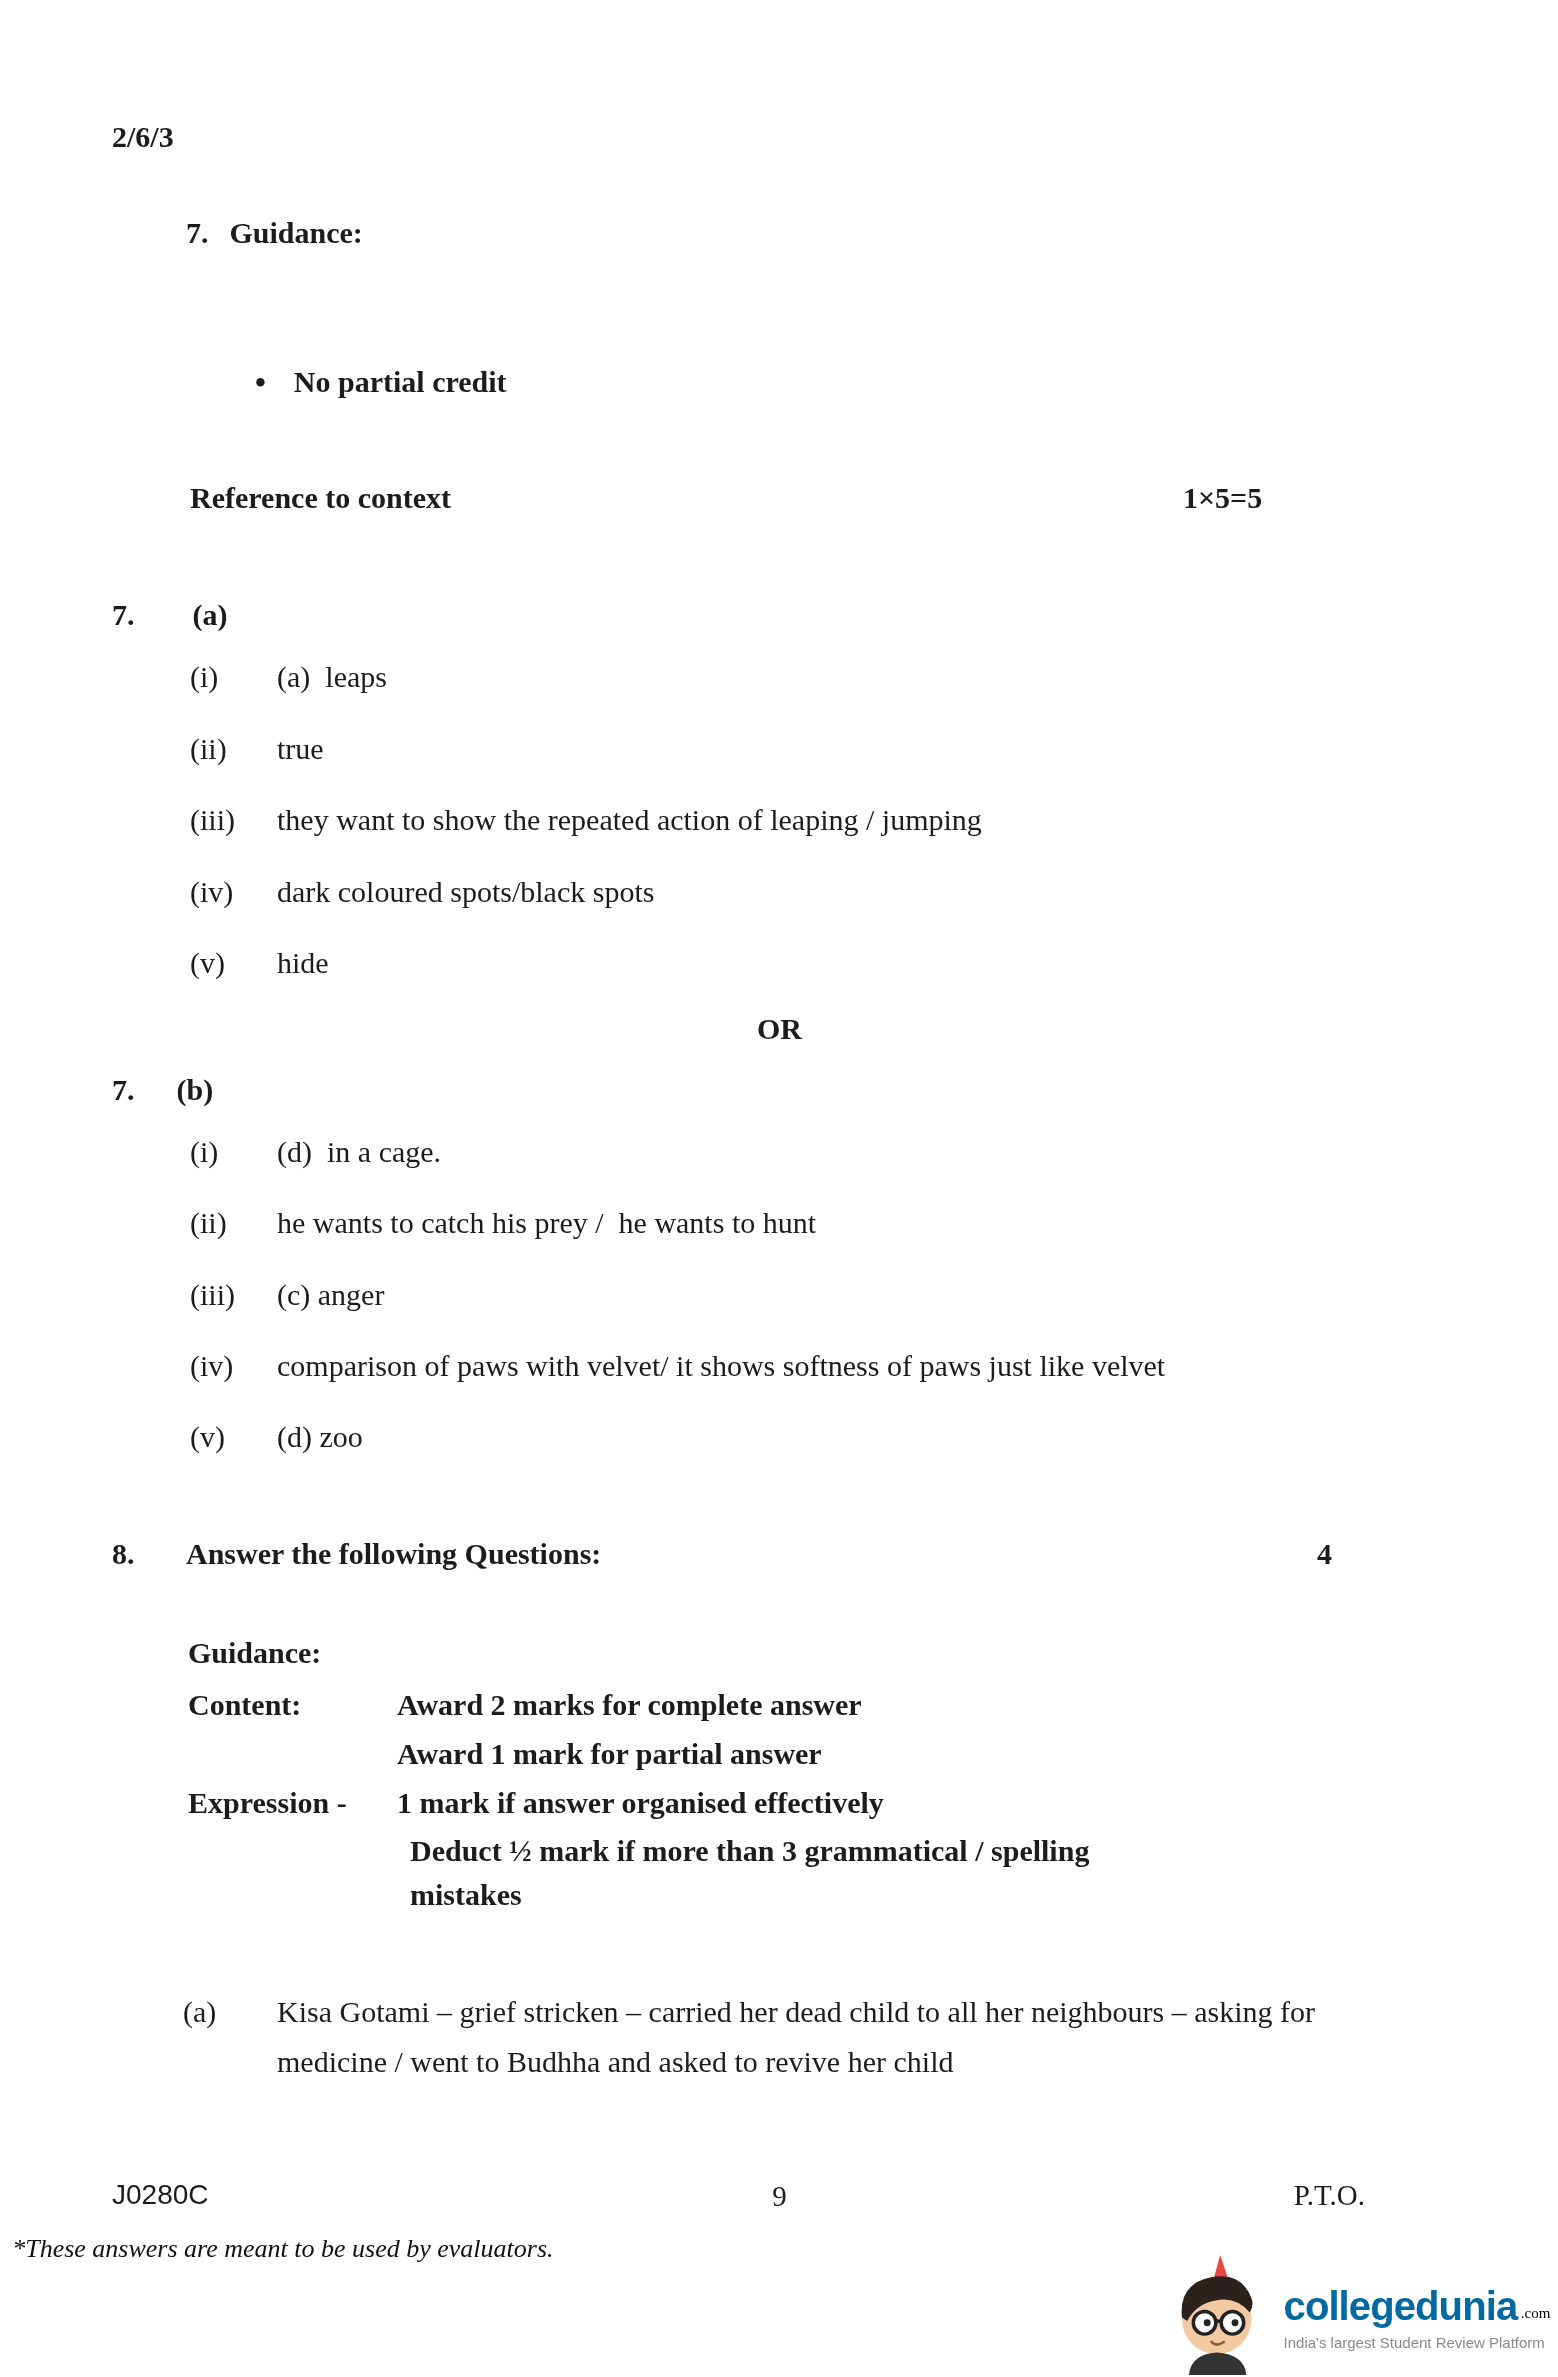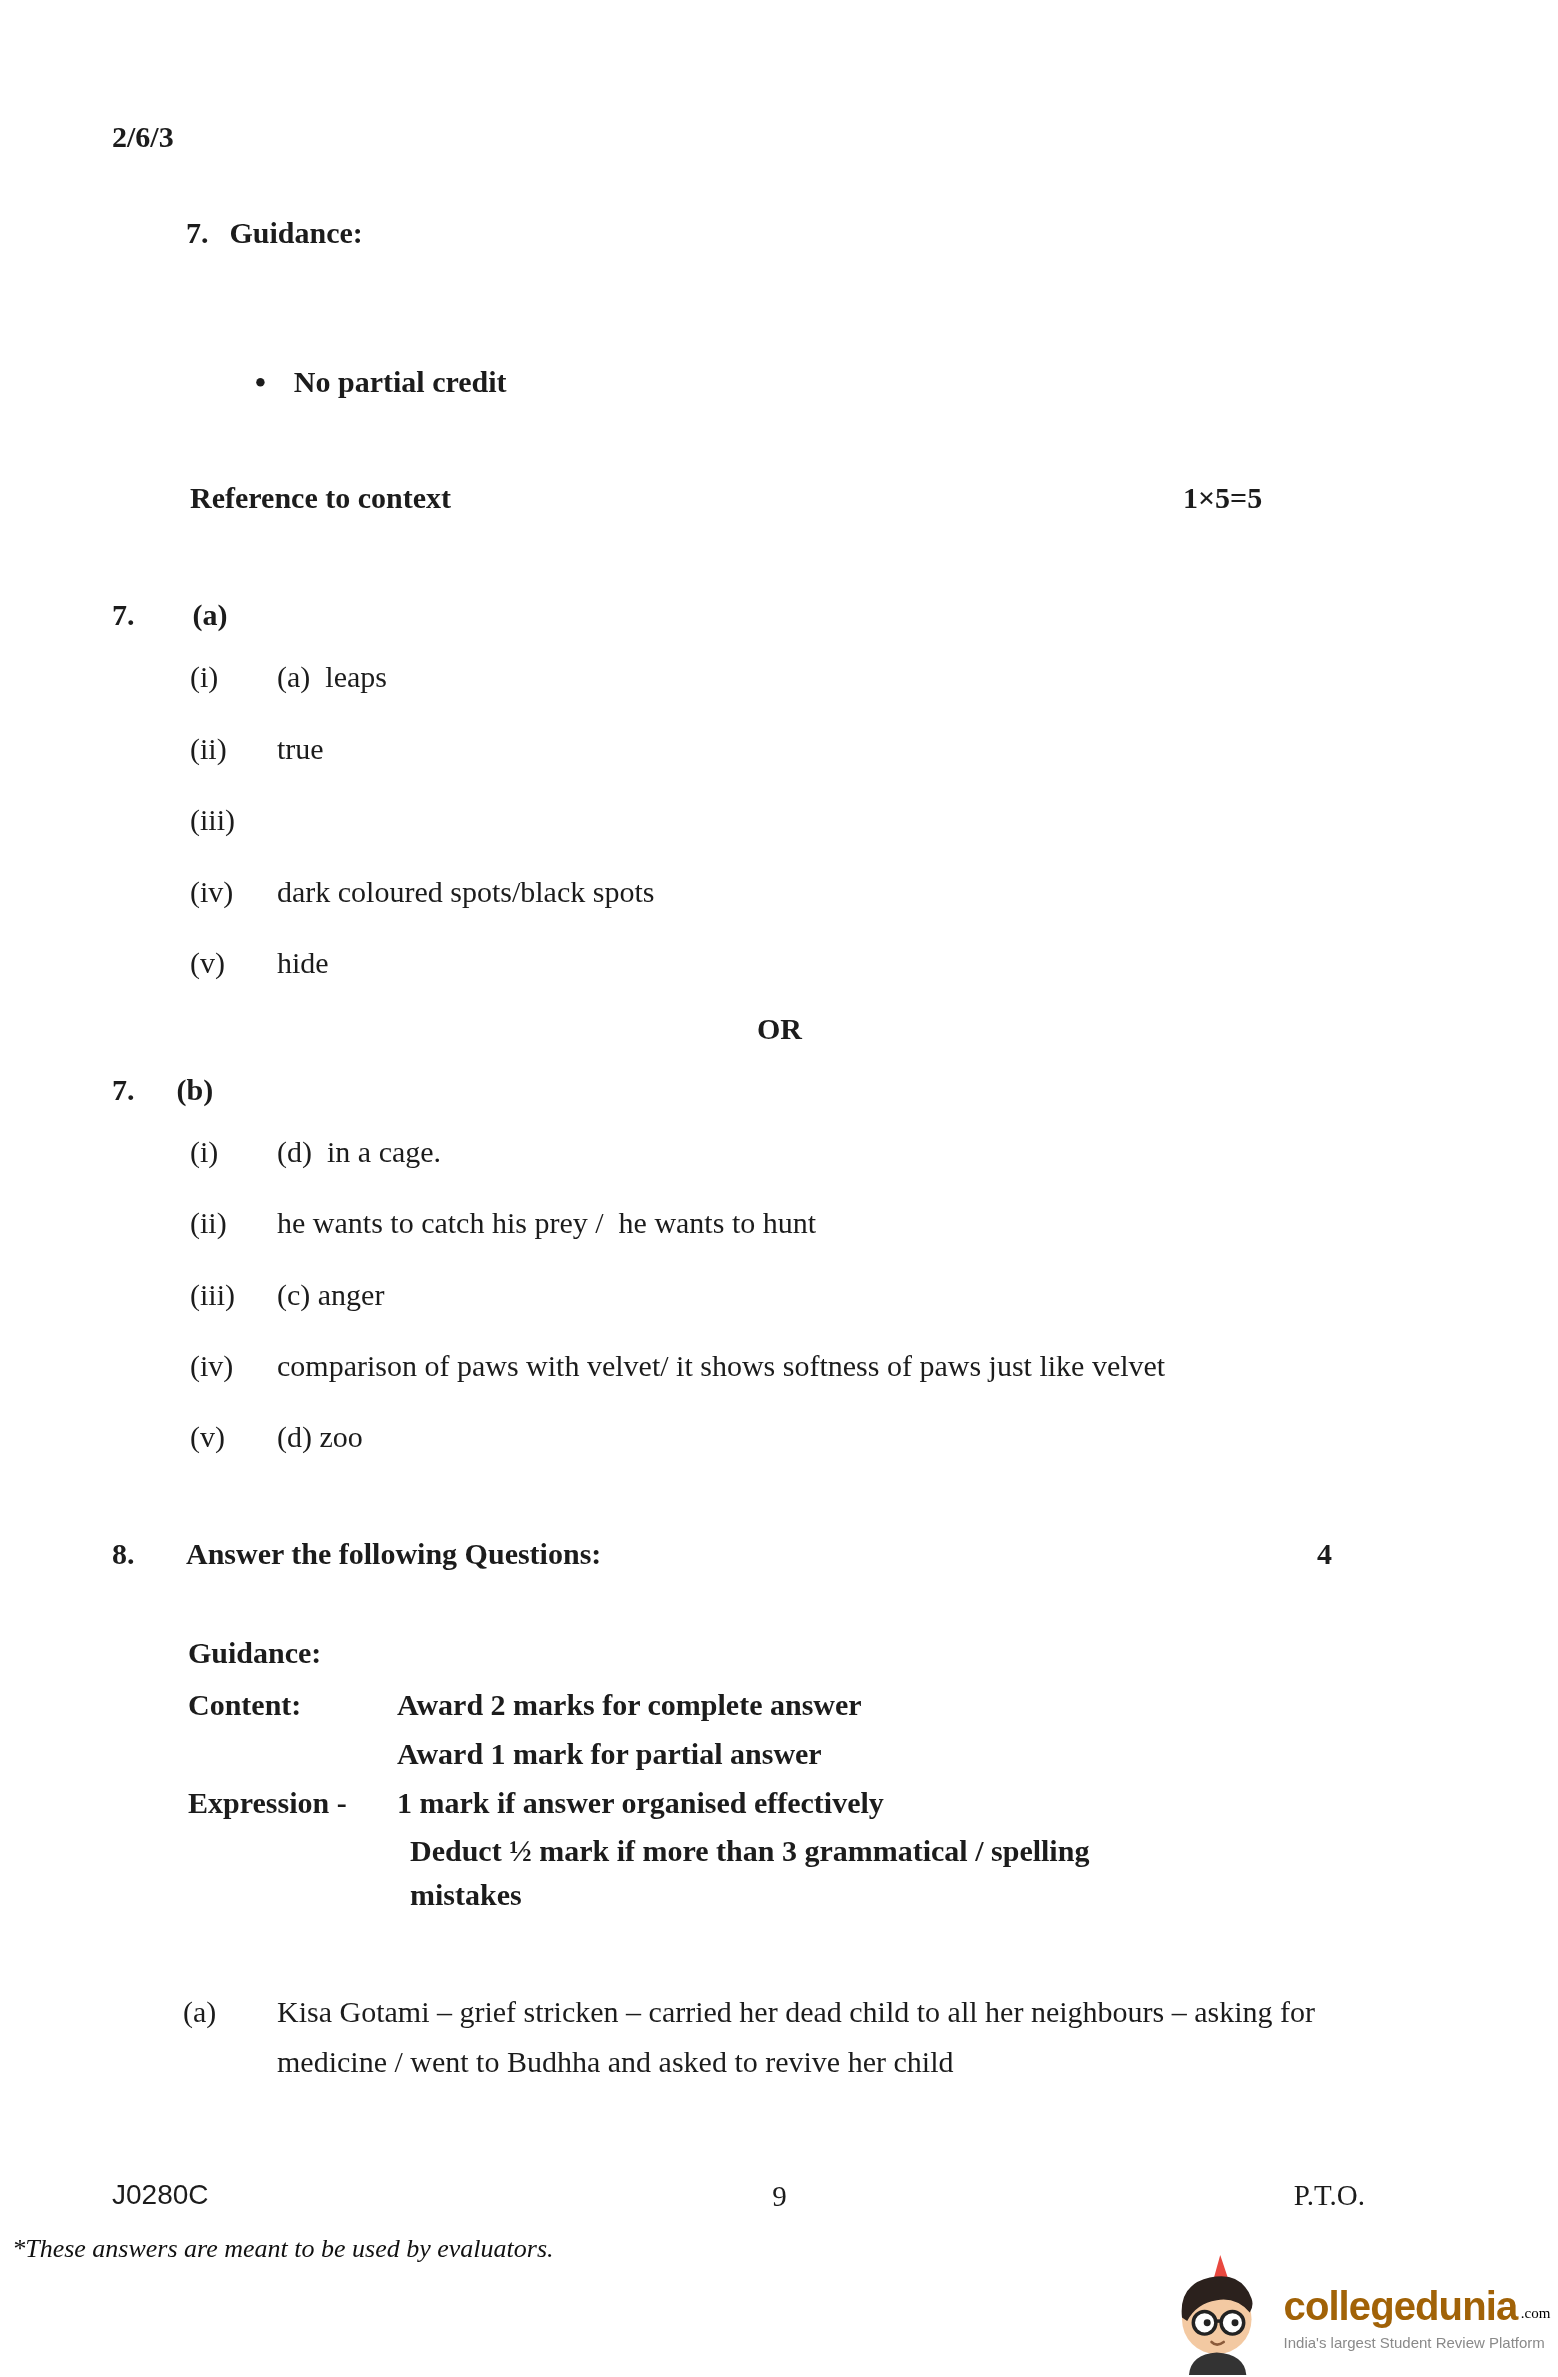--- a/index.html
+++ b/index.html
@@ -64,21 +64,21 @@
   .footer .fleft{position:absolute;left:112px;font-family:"Liberation Sans", sans-serif;font-size:28px;}
   .footer .fright{position:absolute;right:194px;font-size:29px;}
   .footer .fcenter{font-size:29px;}
 
   .eval-note{top:2234px;left:12.2px;font-family:Liberation Serif, serif;font-style:italic;font-size:26px;color:#111;}
 
   
   .logo{top:2255px;right:8.7px;display:flex;align-items:center;gap:12.2px;}
   .logo-text{display:flex;flex-direction:column;}
   .brand-line{display:flex;align-items:flex-start;gap:3.5px;}
-  .brand{font-family:"Liberation Sans", sans-serif;font-weight:bold;font-size:40px;color:#a16207;letter-spacing:-0.9px;line-height:1;}
+  .brand{font-family:"Liberation Sans", sans-serif;font-weight:bold;font-size:40px;color:#0369a1;letter-spacing:-0.9px;line-height:1;}
   .brand-dot{font-family:Liberation Serif, serif;font-size:15px;color:#000000;margin-top:19px;}
   .tagline{font-family:"Liberation Sans", sans-serif;font-size:15px;color:#8a8a8a;margin-top:8.7px;}
 </style>
 </head>
 <body>
 
 <div class="page">
 
   <div class="abs doc-code">2/6/3</div>
 
@@ -104,20 +104,21 @@
   <div class="abs item a0">
     <span class="numeral">(i)</span>
     <span class="txt pre">(a)  leaps</span>
   </div>
   <div class="abs item a1">
     <span class="numeral">(ii)</span>
     <span class="txt pre">true</span>
   </div>
   <div class="abs item a2">
     <span class="numeral">(iii)</span>
+    <span class="txt pre">they want to show the repeated action of leaping / jumping</span>
   </div>
   <div class="abs item a3">
     <span class="numeral">(iv)</span>
     <span class="txt pre">dark coloured spots/black spots</span>
   </div>
   <div class="abs item a4">
     <span class="numeral">(v)</span>
     <span class="txt pre">hide</span>
   </div>
 

